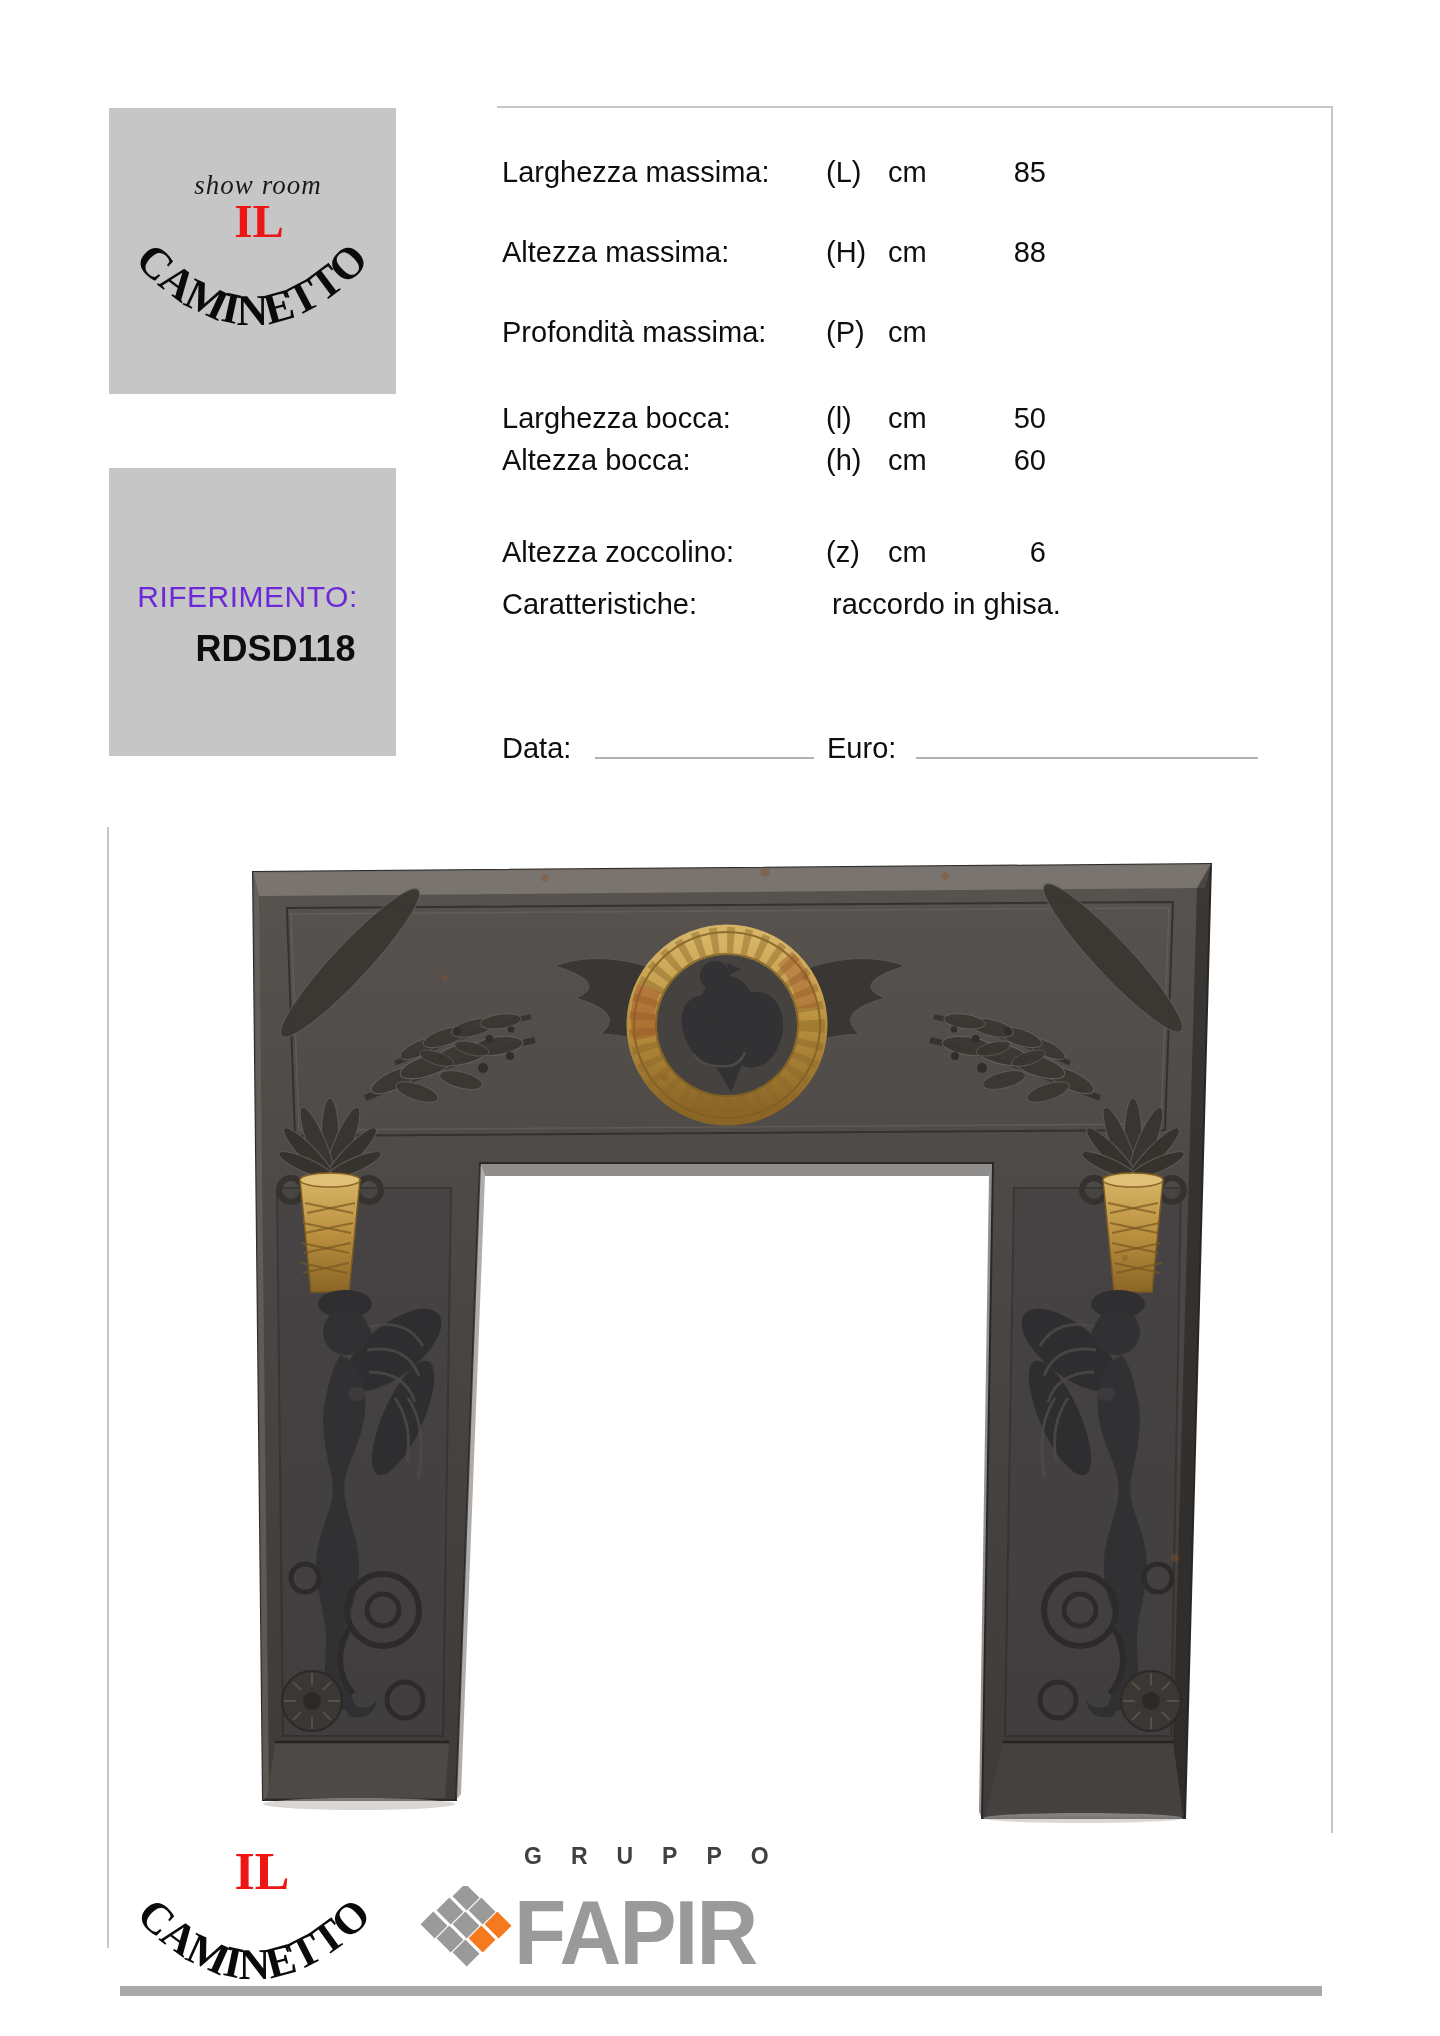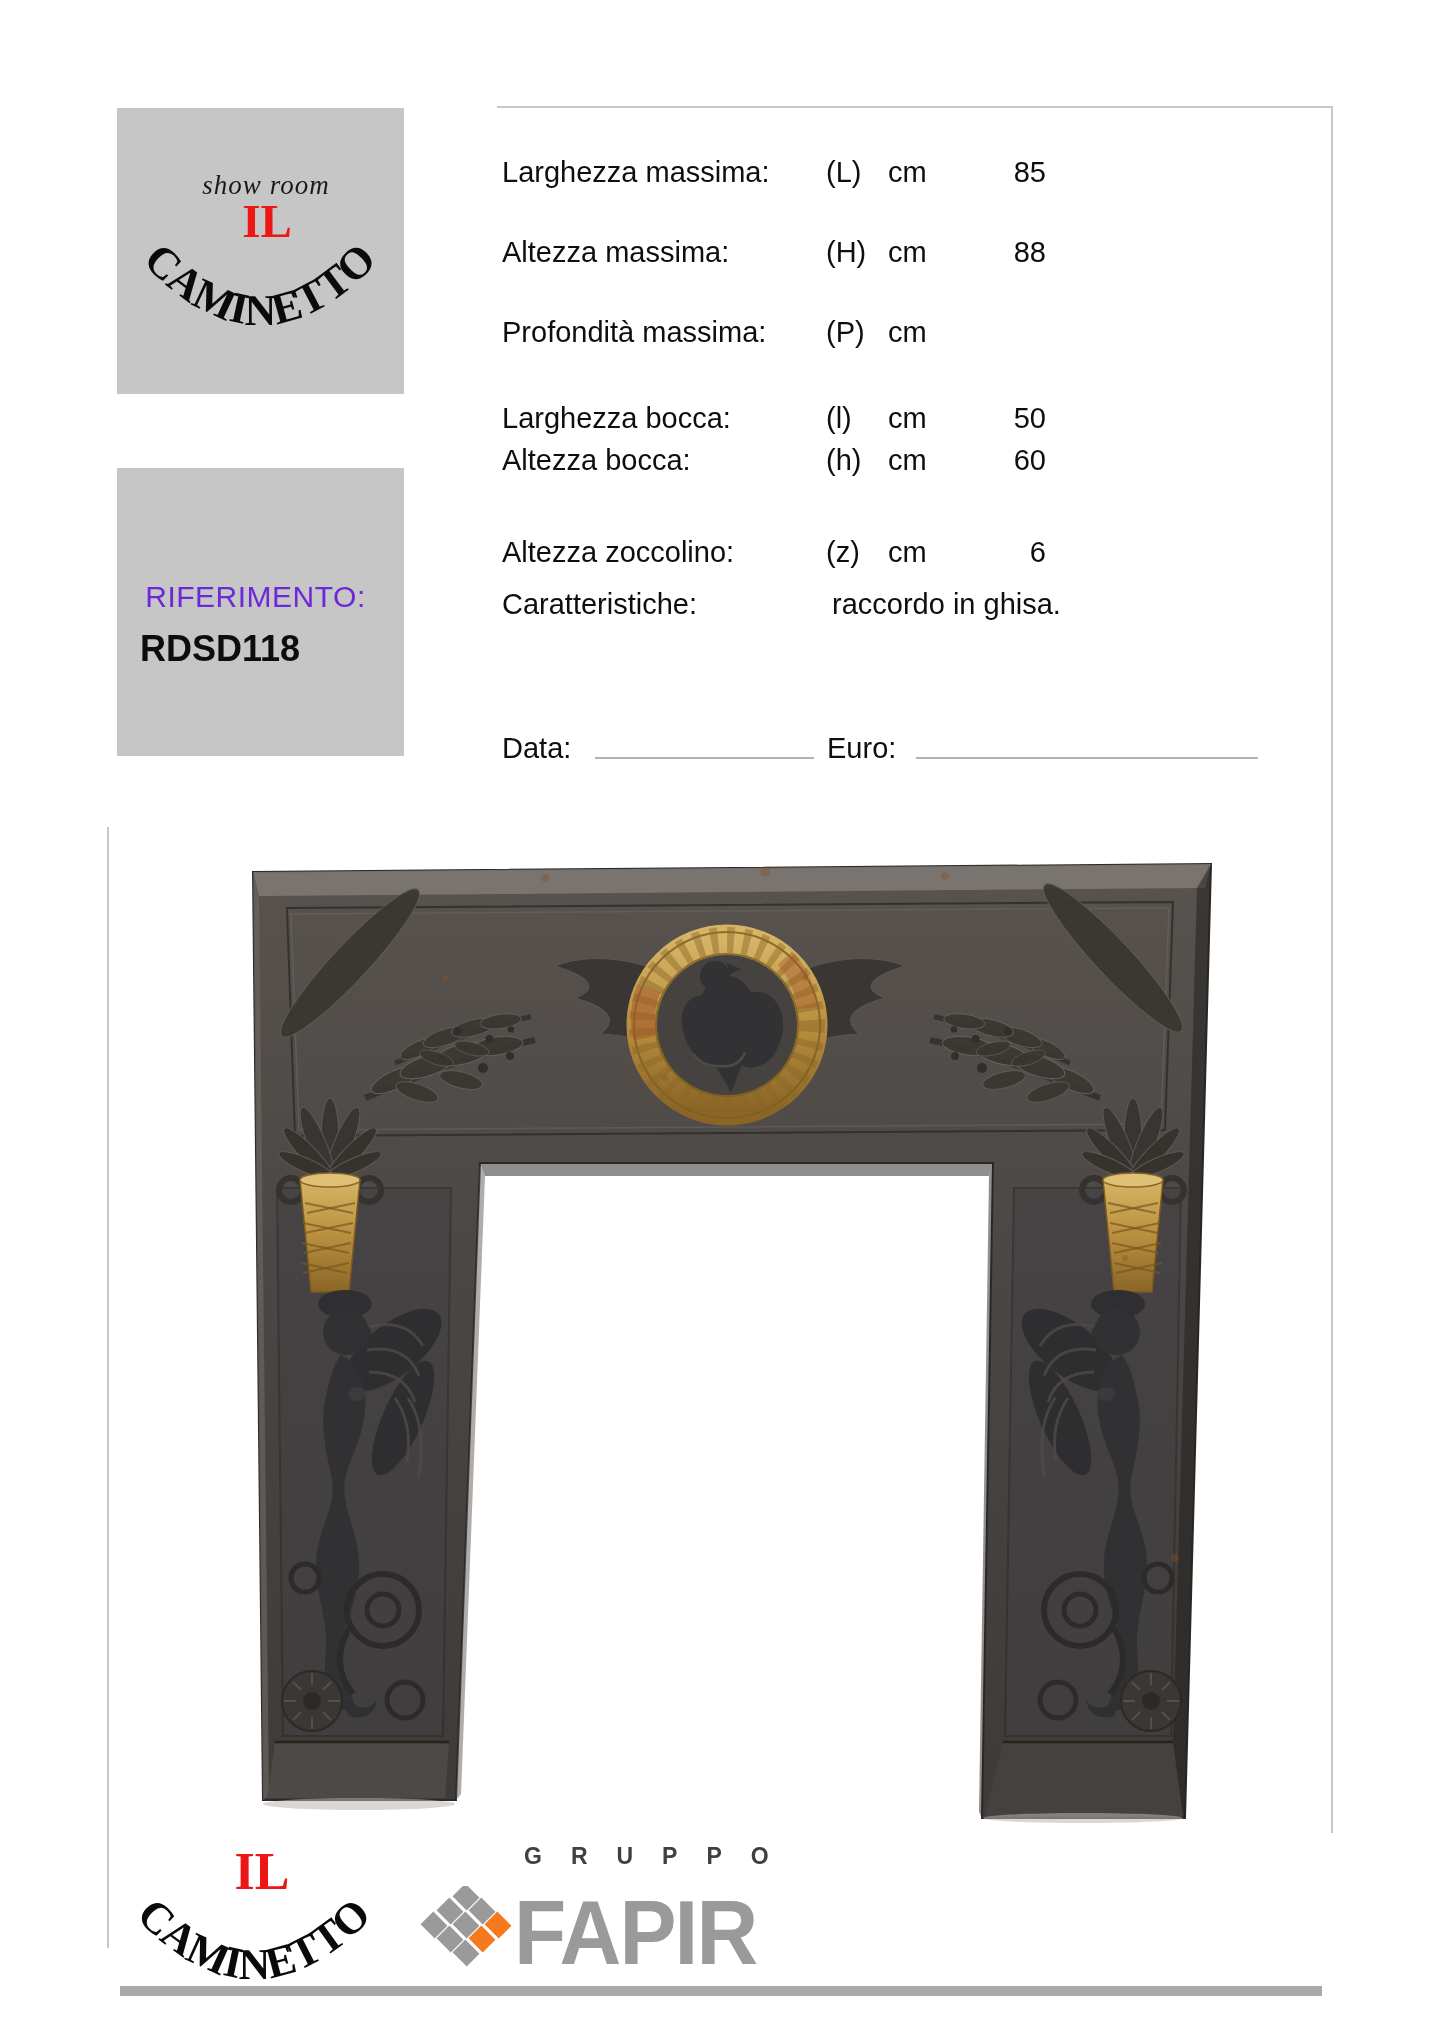--- a/index.html
+++ b/index.html
@@ -1,24 +1,24 @@
 <!DOCTYPE html>
 <html><head>
 <meta charset="utf-8">
 <style>
   html,body{margin:0;padding:0;background:#ffffff;}
   .page{position:relative;width:1440px;height:2036px;background:#ffffff;overflow:hidden;
         font-family:"Liberation Sans",sans-serif;color:#111;}
   .abs{position:absolute;}
 
   
-  .graybox{position:absolute;background:#c6c6c6;margin-left:8px;}
+  .graybox{position:absolute;background:#c6c6c6;}
   .rif-label{position:absolute;left:0;width:277px;top:112px;text-align:center;
              font-size:30px;letter-spacing:.5px;color:#6d28d9;}
-  .rif-code{position:absolute;left:0;width:287px;top:160px;text-align:left;
+  .rif-code{position:absolute;left:0;width:287px;top:160px;text-align:center;
             font-size:36px;font-weight:bold;transform:translateX(23px);color:#0d0d0d;}
 
   
   .specs{position:absolute;left:502px;top:0;width:620px;font-size:29px;color:#0e0e0e;}
   .srow{position:absolute;height:36px;line-height:36px;white-space:nowrap;}
   .col-sym{position:absolute;left:324px;}
   .col-unit{position:absolute;left:386px;}
   .col-val{position:absolute;left:400px;width:144px;text-align:right;}
   .car-val{position:absolute;left:330px;}
 

